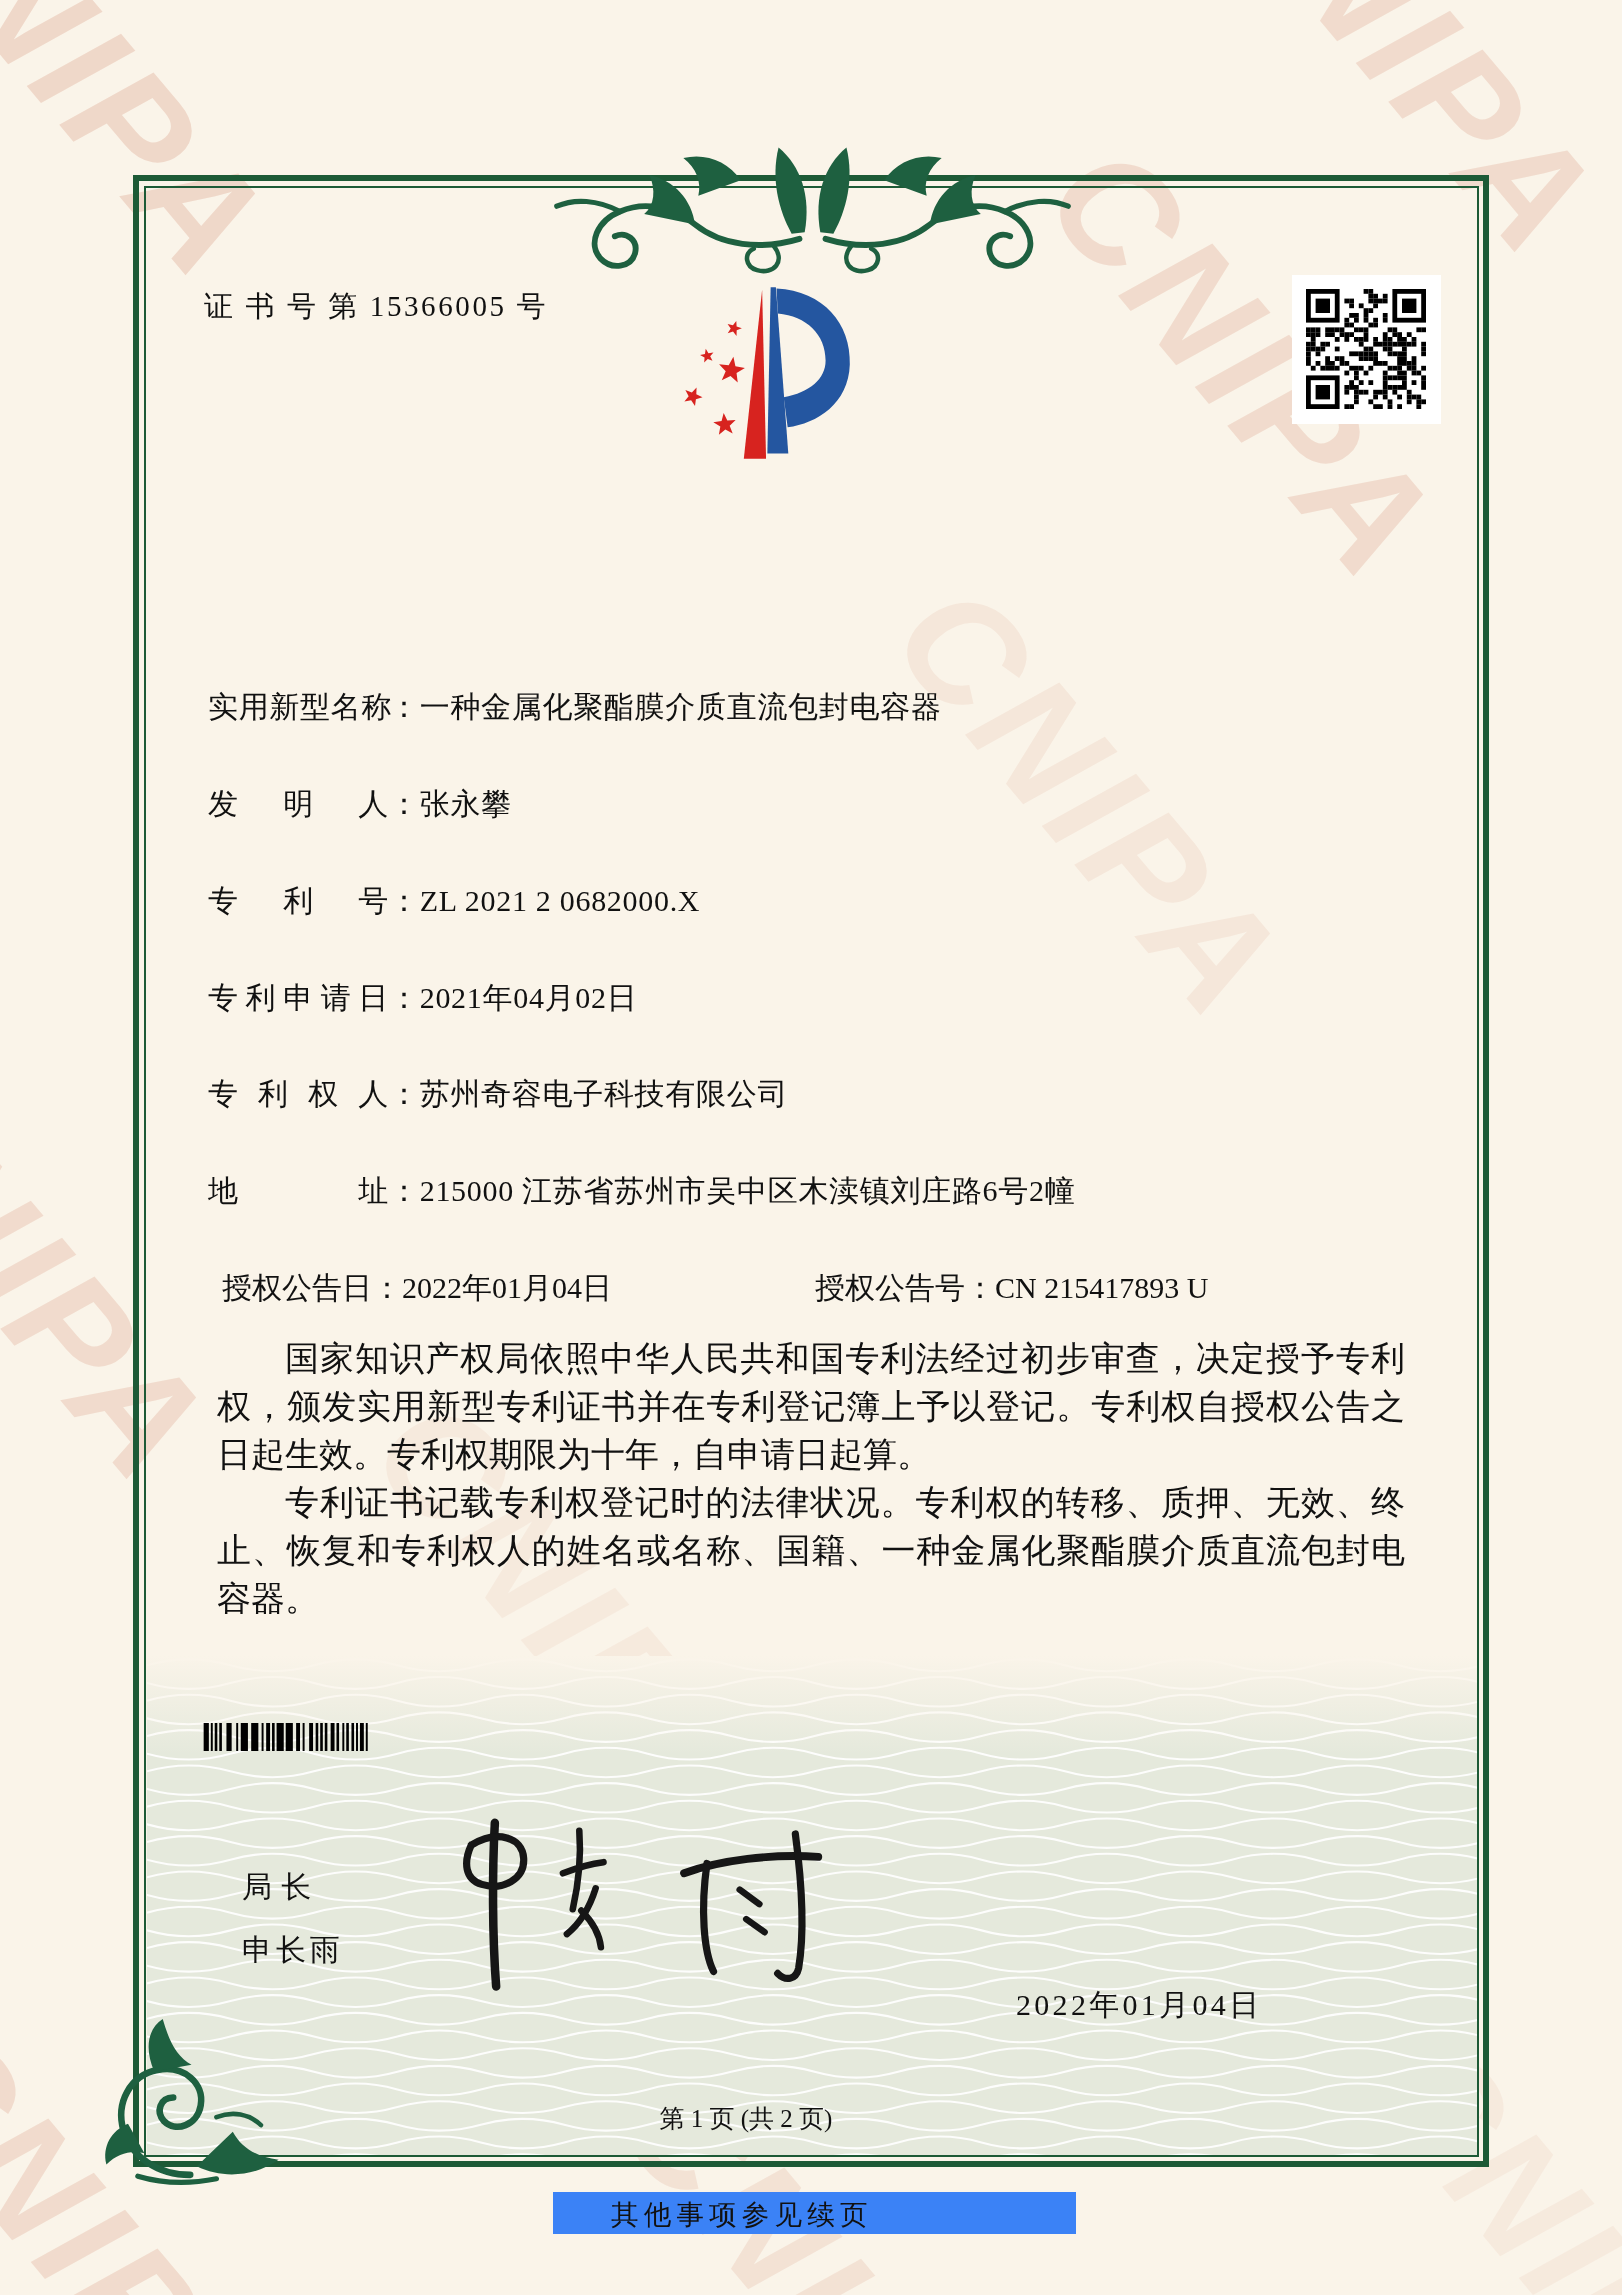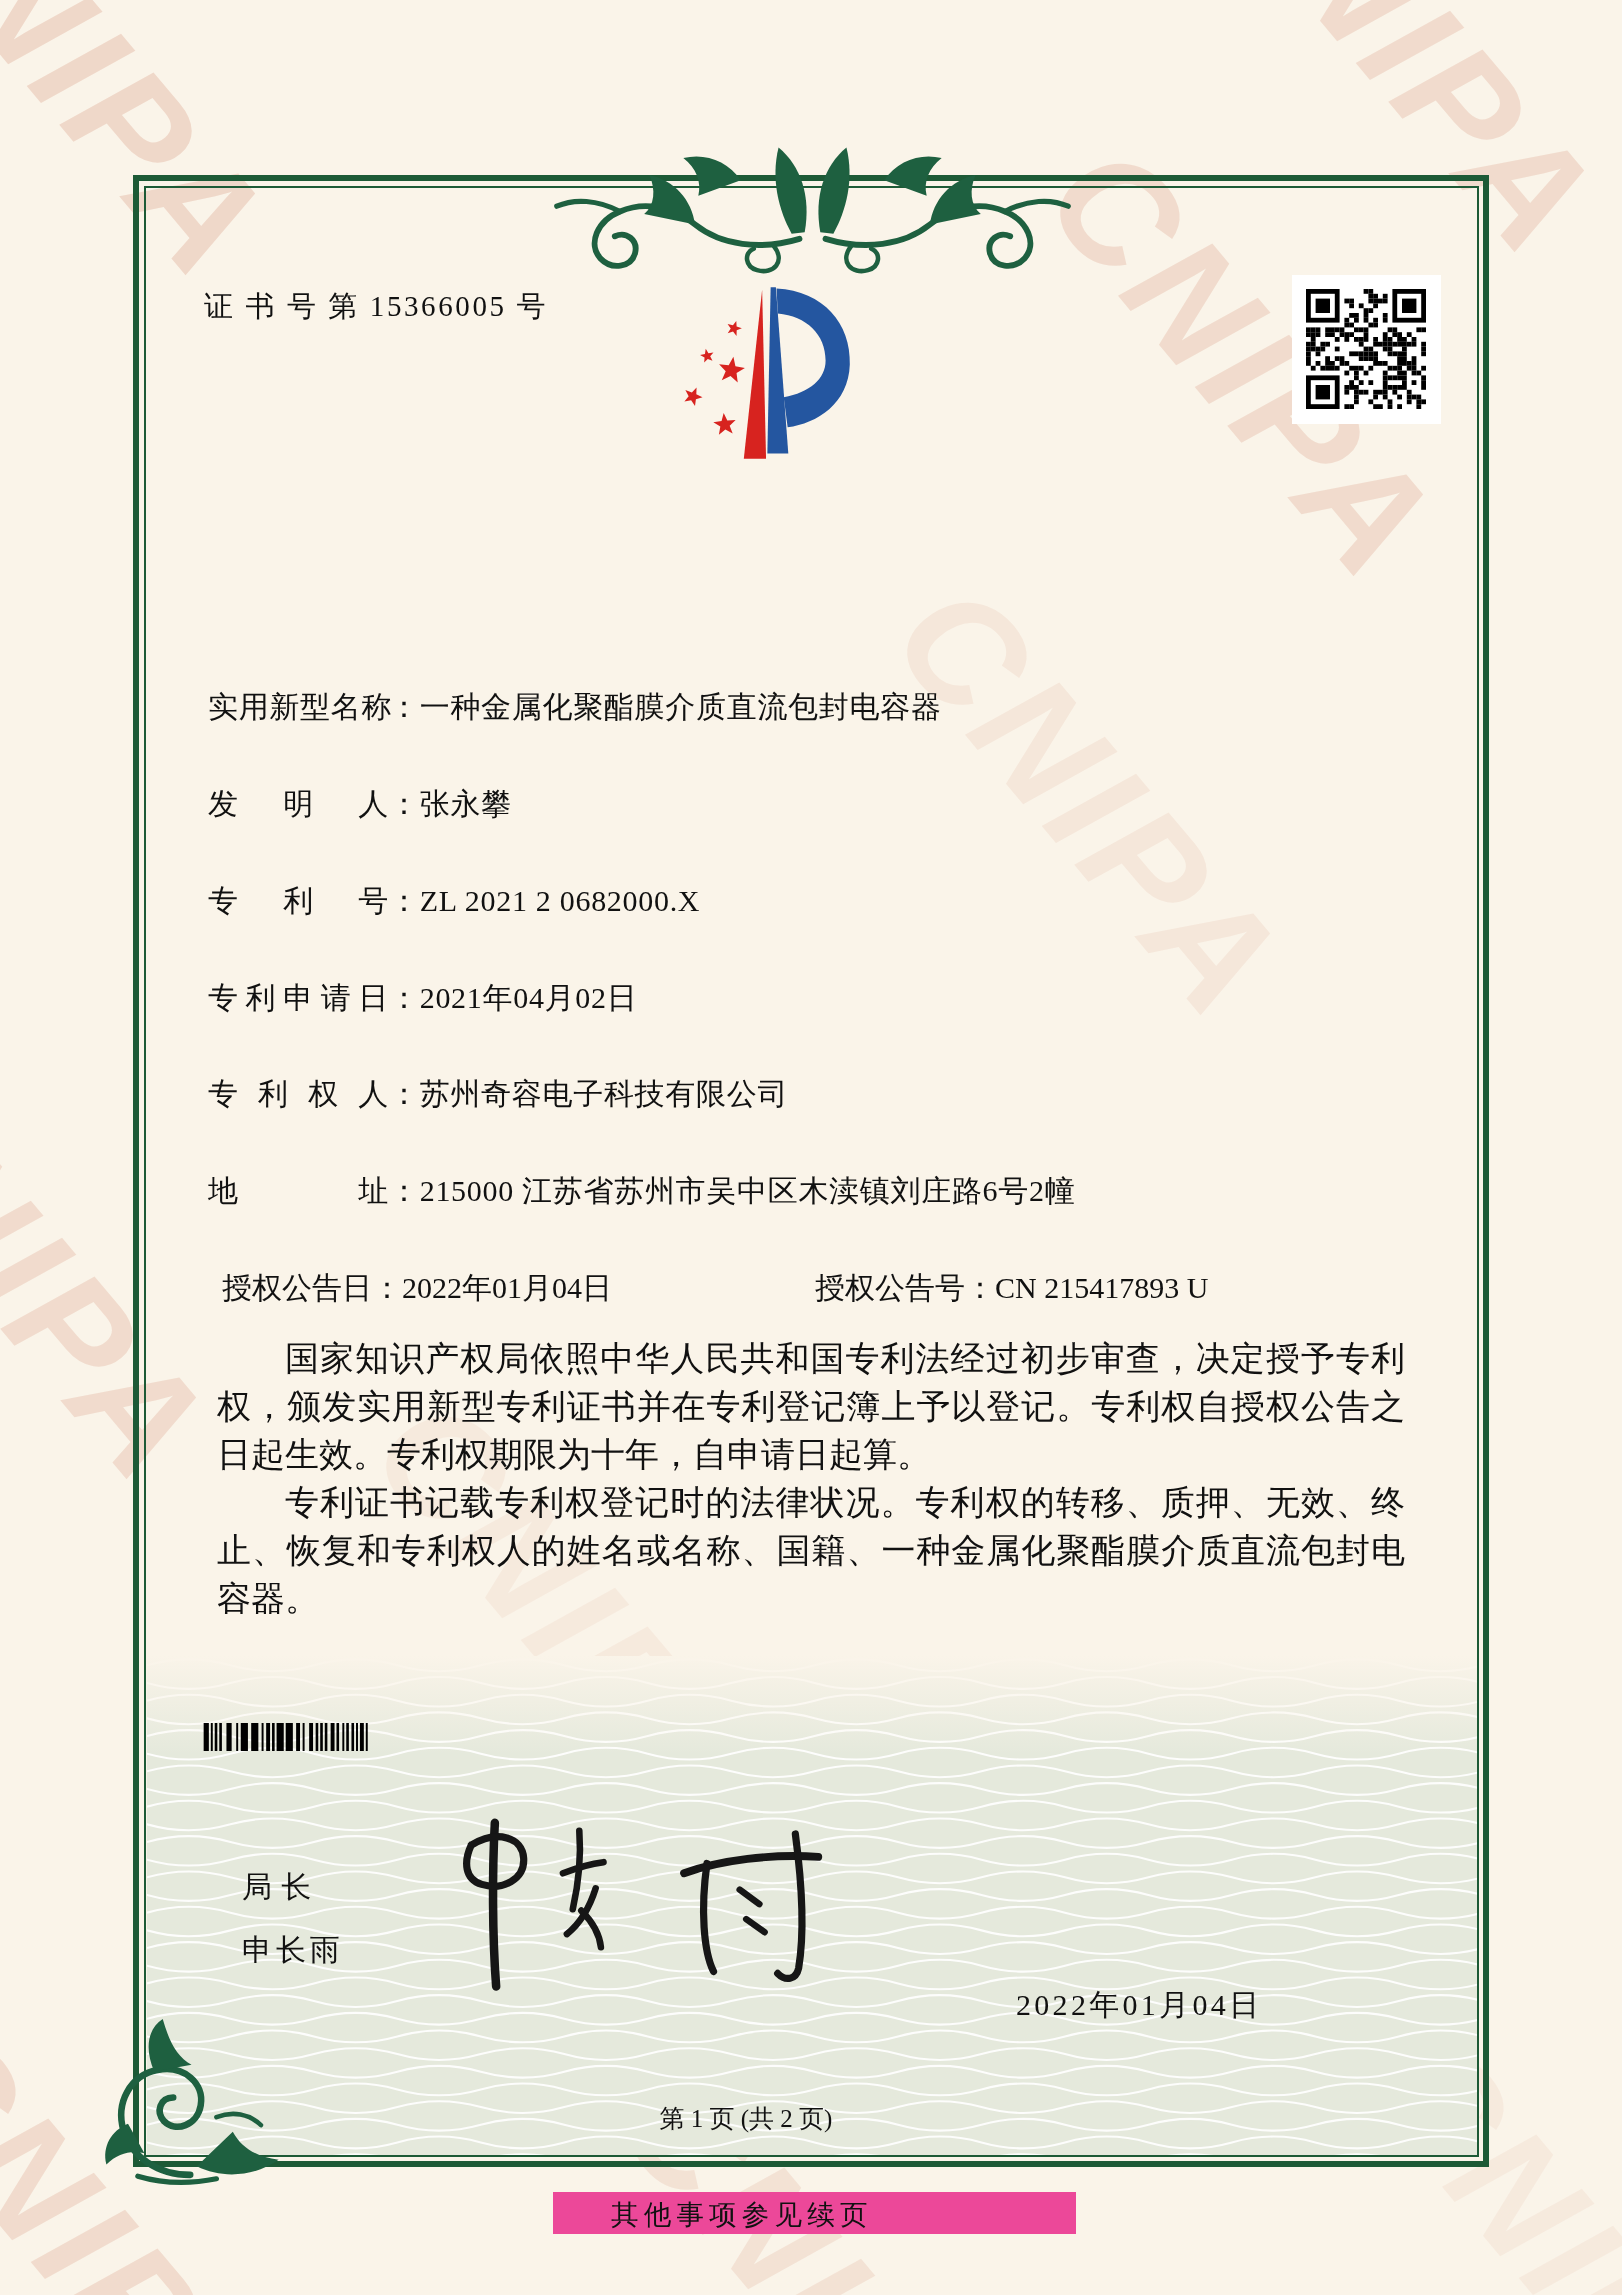--- a/index.html
+++ b/index.html
@@ -45,21 +45,21 @@
       line-height:48px;color:#111;text-align:justify;}
   .body-text p{margin:0;text-indent:2em;}
 
   .barcode{position:absolute;left:203px;top:1723px;}
   .signer-title{position:absolute;left:242px;top:1867px;font-size:30px;letter-spacing:9.2px;color:#111;}
   .signer-name{position:absolute;left:242px;top:1930px;font-size:30px;letter-spacing:3.9px;color:#111;}
   .signature{position:absolute;left:432px;top:1811px;}
   .issue-date{position:absolute;left:1016px;top:1985px;font-size:30px;letter-spacing:3.3px;color:#111;}
   .page-footer{position:absolute;left:615px;width:262px;top:2102px;text-align:center;
       font-size:25px;color:#111;}
-  .note-strip{position:absolute;left:553px;top:2192px;width:523px;height:42px;background:#ec4899;z-index:6;}
+  .note-strip{position:absolute;left:553px;top:2192px;width:523px;height:42px;background:#3b82f6;z-index:6;}
   .note-strip span{position:absolute;left:58px;top:5.2px;font-size:27.5px;letter-spacing:5.2px;color:#111;}
 </style>
 </head>
 <body>
 
 <div class="page">
 
   <div class="wm" style="left:75px;top:62px;opacity:.35;">CNIPA</div>
   <div class="wm" style="left:1404px;top:39px;opacity:.30;">CNIPA</div>
   <div class="wm" style="left:1243px;top:363px;opacity:.30;">CNIPA</div>

